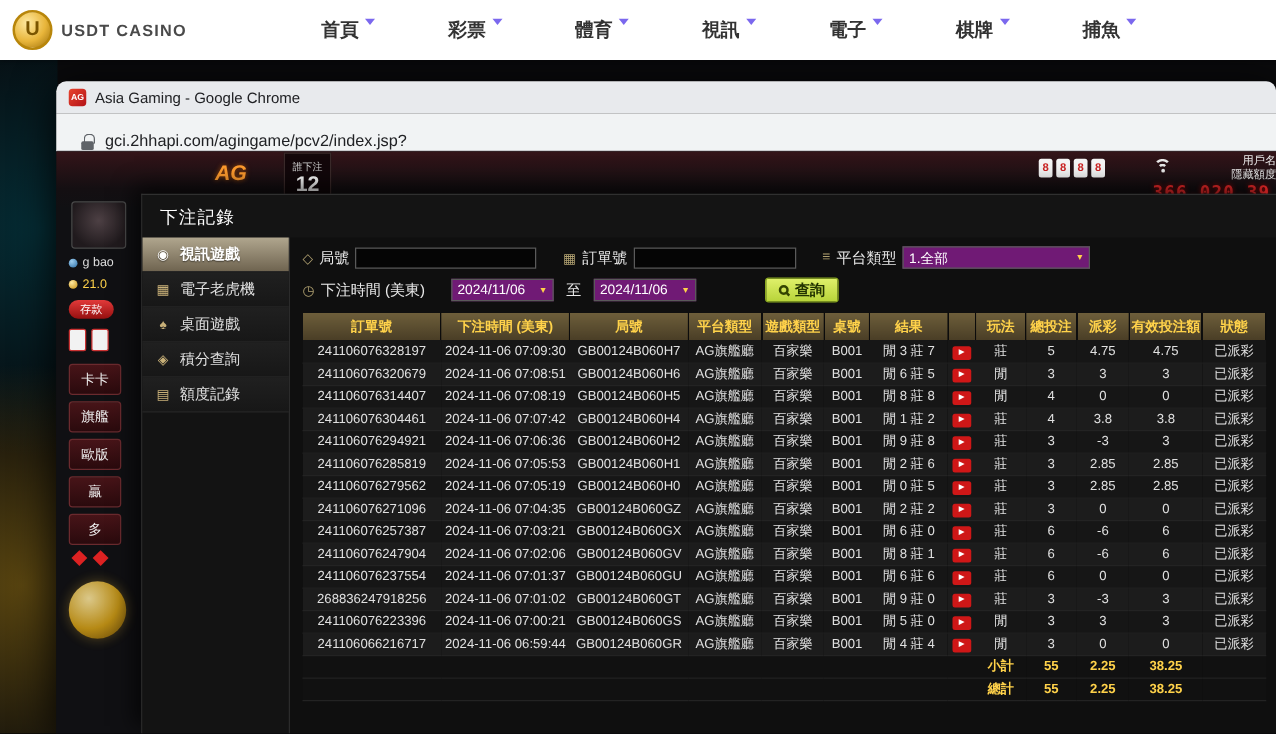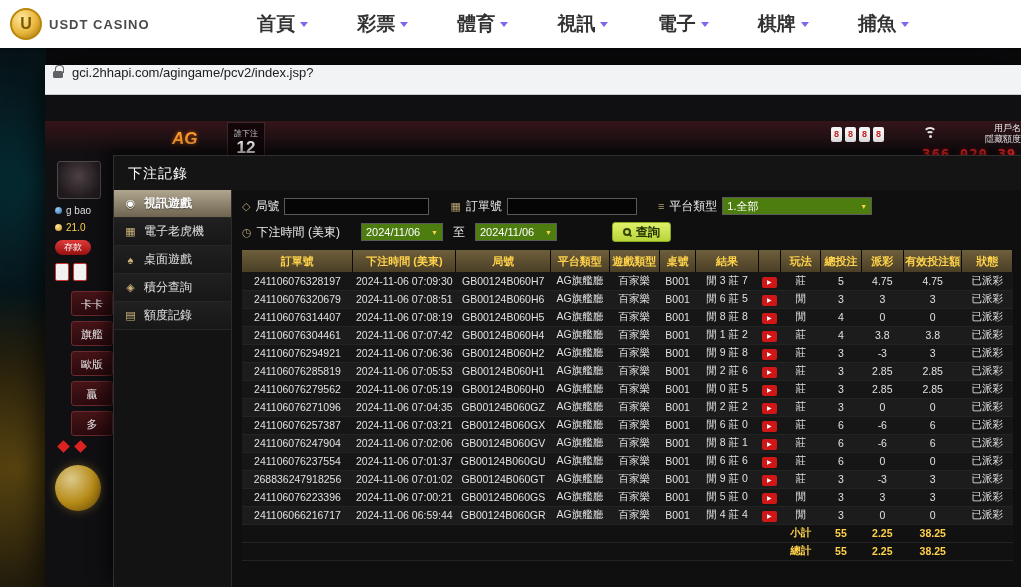--- a/index.html
+++ b/index.html
@@ -10,37 +10,37 @@
   
   .topbar{position:absolute;top:0;left:0;width:100%;height:48px;background:#ffffff;
           display:flex;align-items:center;z-index:5;box-shadow:0 1px 3px rgba(0,0,0,.3);}
   .logo{display:flex;align-items:center;gap:7px;padding-left:10px;width:215px;cursor:pointer;}
   .coin{width:32px;height:32px;border-radius:50%;flex:0 0 32px;
         background:radial-gradient(circle at 35% 30%,#ffe9a0,#e8b53a 55%,#9a6d0a);
         border:2px solid #b8860b;color:#7a5500;font-weight:bold;font-size:16px;
         display:flex;align-items:center;justify-content:center;}
   .logo-text{font-size:13px;font-weight:bold;color:#4a4a4a;letter-spacing:1px;white-space:nowrap;}
   .nav{flex:1;display:flex;justify-content:space-between;padding:0 112px 0 42px;}
-  .nav-item{display:flex;align-items:center;gap:5px;font-size:19px;font-weight:bold;color:#333;cursor:pointer;}
+  .nav-item{display:flex;gap:5px;font-size:15px;font-weight:bold;color:#333;cursor:pointer;}
   .chev{width:0;height:0;border-left:4px solid transparent;border-right:4px solid transparent;border-top:5px solid #7b68ee;display:inline-block;}
 
   
   .left-banner{position:absolute;left:0;top:48px;width:46px;height:539px;background:#07080b;}
   .left-banner::before{content:'';position:absolute;inset:0;
       background:radial-gradient(circle at 40% 78%,rgba(212,160,23,.4),transparent 42%),
                  radial-gradient(circle at 70% 25%,rgba(0,130,150,.3),transparent 45%);}
 
   
   .chrome-window{position:absolute;left:45px;top:65px;width:976px;height:522px;z-index:4;
                  background:#101013;border-radius:8px 8px 0 0;box-shadow:0 6px 34px rgba(0,0,0,.9);}
   .titlebar{height:26px;background:#e8eaed;border-radius:8px 8px 0 0;display:flex;align-items:center;gap:7px;padding-left:10px;}
   .favicon{width:14px;height:14px;border-radius:3px;background:linear-gradient(135deg,#e8442e,#b31217);
            color:#fff;font-size:7px;font-weight:bold;display:flex;align-items:center;justify-content:center;flex:0 0 14px;}
   .win-title{font-size:12px;color:#202124;}
-  .urlbar{height:30px;background:#f1f3f4;display:flex;align-items:flex-start;gap:9px;padding-left:8px;border-bottom:1px solid #c8cacd;}
+  .urlbar{height:30px;background:#f1f3f4;display:flex;align-items:flex-end;gap:9px;padding-left:20px;border-bottom:1px solid #c8cacd;}
   .lock{position:relative;width:10px;height:13px;flex:0 0 10px;}
   .lock i{position:absolute;bottom:0;left:0;width:10px;height:7px;background:#5f6368;border-radius:1.5px;}
   .lock::before{content:'';position:absolute;top:0;left:1.5px;width:7px;height:7px;border:1.8px solid #5f6368;
                 border-bottom:none;border-radius:4px 4px 0 0;}
   .url-text{font-size:13px;color:#202124;}
 
   .content{position:absolute;top:56px;left:0;right:0;bottom:0;background:#101013;overflow:hidden;}
 
   
   .game-strip{position:absolute;top:0;left:0;right:0;height:46px;
@@ -74,21 +74,21 @@
   .dot.blue{background:radial-gradient(circle at 35% 30%,#9ecdee,#2a6ea8);}
   .dot.gold{background:radial-gradient(circle at 35% 30%,#ffe9a0,#c89010);}
   .bal span:last-child{color:#ffd24a;}
   .deposit{margin-top:7px;width:36px;height:15px;background:linear-gradient(#e23a3a,#961010);border-radius:8px;
            color:#fff;font-size:9px;text-align:center;line-height:15px;cursor:pointer;}
   .mini-cards{margin-top:8px;display:flex;gap:4px;}
   .mini-cards i{width:14px;height:18px;background:#f2f2f2;border:1px solid #c33;border-radius:2px;display:inline-block;}
   .lobby-tabs{margin-top:10px;}
   .lobby-tab{width:42px;height:25px;margin-bottom:5px;background:linear-gradient(180deg,#471418,#2a0a0d);
              border:1px solid #6b2a2e;border-radius:3px;color:#eee;font-size:11px;text-align:center;
-             line-height:25px;cursor:pointer;white-space:nowrap;overflow:hidden;margin-left:16px;}
+             line-height:25px;cursor:pointer;white-space:nowrap;overflow:hidden;}
   .diamonds{margin-top:6px;display:flex;gap:8px;padding-left:4px;}
   .diamonds i{width:9px;height:9px;background:#d22;transform:rotate(45deg);display:inline-block;}
   .coin-img{margin-top:14px;width:46px;height:46px;border-radius:50%;opacity:.85;
             background:radial-gradient(circle at 35% 30%,#ffe9a0,#d4a017 55%,#6b4a08);box-shadow:0 0 10px rgba(255,200,60,.35);}
 
   
   .panel{position:absolute;left:68px;top:34px;right:0;bottom:0;background:#0f0f0f;z-index:3;
          border:1px solid #303030;border-right:none;border-bottom:none;
          box-shadow:-6px -6px 16px rgba(0,0,0,.65);display:flex;flex-direction:column;}
   .panel-title{height:34px;line-height:34px;padding-left:14px;color:#fff;font-size:14px;letter-spacing:1px;background:#141414;}
@@ -100,21 +100,21 @@
   .menu-icon{color:#c8b078;font-size:11px;width:13px;text-align:center;flex:0 0 13px;}
   .menu-item.active .menu-icon{color:#fff;}
   .panel-content{flex:1;padding:4px 8px 0 10px;overflow:hidden;}
 
   .frow{display:flex;align-items:center;height:24px;gap:5px;color:#e8e8e8;font-size:12px;white-space:nowrap;}
   .r2{margin-top:2px;}
   .ficon{color:#b0a070;font-size:11px;}
   .gap{margin-left:16px;}
   .fin{height:17px;background:#050505;border:1px solid #5a5a5a;color:#fff;font-size:11px;padding:0 3px;outline:none;}
   .w145{width:145px;} .w130{width:130px;}
-  .fselect{height:18px;background:#4d7c0f;border:1px solid #5a5a5a;color:#fff;display:flex;align-items:center;
+  .fselect{height:18px;background:#701a75;border:1px solid #5a5a5a;color:#fff;display:flex;align-items:center;
            justify-content:space-between;padding:0 4px;font-size:11px;cursor:pointer;}
   .w150{width:150px;} .w82{width:82px;}
   .dd{font-size:7px;color:#ffd24a;}
   .to-label{margin:0 5px;}
   .search-btn{margin-left:50px;height:20px;padding:0 10px;display:inline-flex;align-items:center;gap:5px;
               background:linear-gradient(#dff06a,#b8d43a);border:1px solid #8aa820;border-radius:3px;
               color:#223300;font-weight:bold;font-size:12px;cursor:pointer;font-family:inherit;}
   .mag{width:8px;height:8px;border:2px solid #334400;border-radius:50%;position:relative;display:inline-block;}
   .mag::after{content:'';position:absolute;width:4px;height:2px;background:#334400;transform:rotate(45deg);right:-3px;bottom:-2px;}
 
@@ -170,20 +170,24 @@
         <div class="nav-item">
           <span class="nav-label">捕魚</span>
           <i class="chev"></i>
         </div>
       </nav>
   </header>
 
   <div class="left-banner"></div>
 
   <div class="chrome-window">
+    <div class="titlebar">
+      <span class="favicon">AG</span>
+      <span class="win-title">Asia Gaming - Google Chrome</span>
+    </div>
     <div class="urlbar">
       <span class="lock">
           <i></i>
         </span>
       <span class="url-text">gci.2hhapi.com/agingame/pcv2/index.jsp?</span>
     </div>
 
     <div class="content">
 
       <div class="game-strip">

